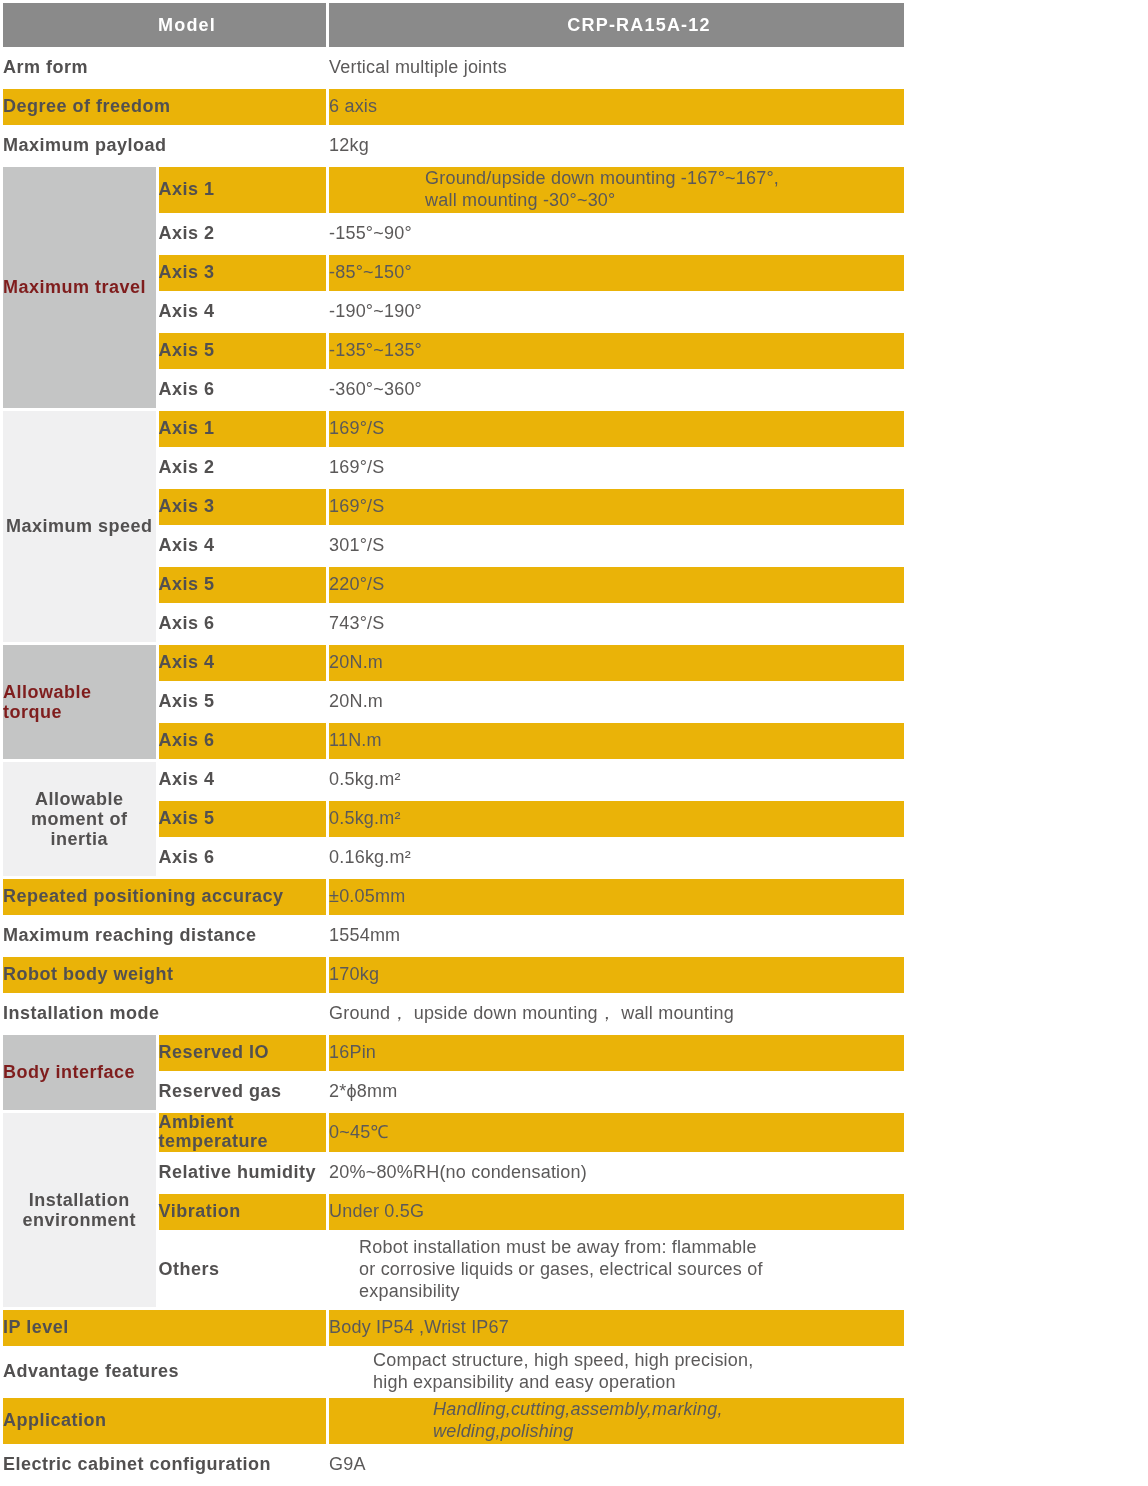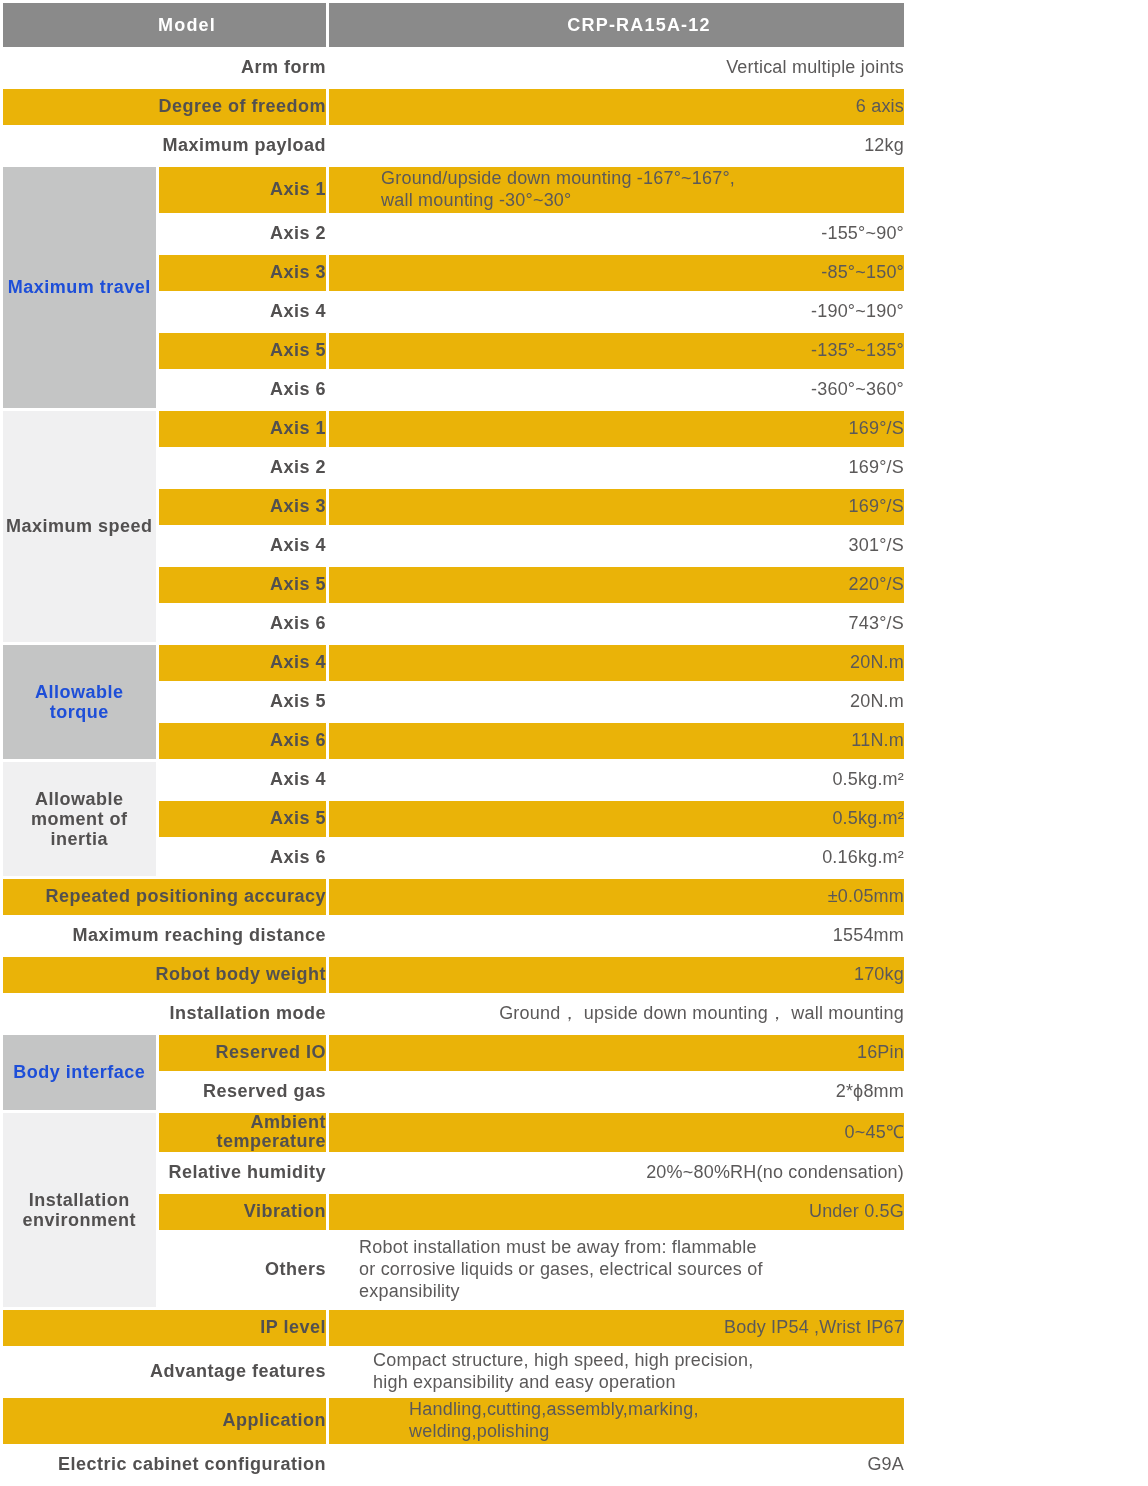--- a/index.html
+++ b/index.html
@@ -16,33 +16,33 @@
   td{vertical-align:middle;padding:0;}
   tr{height:36px;}
   tr.hd{height:44px;}
   tr.t{height:46px;}
   tr.x{height:74px;}
   
   td.hcell{background:#8a8a8a;color:#ffffff;font-weight:bold;font-size:18px;
            letter-spacing:1.2px;text-align:center;padding-left:45px;}
   
   td.l,td.s{font-weight:bold;color:#525050;font-size:18px;letter-spacing:0.5px;
-            text-align:right;line-height:1.08;}
-  
-  td.G1{background:#c4c5c5;font-weight:bold;color:#1d4ed8;font-size:18px;
-        letter-spacing:0.5px;text-align:center;line-height:1.12;}
+            text-align:left;line-height:1.08;}
+  
+  td.G1{background:#c4c5c5;font-weight:bold;color:#7f1d1d;font-size:18px;
+        letter-spacing:0.5px;line-height:1.12;}
   td.G2{background:#f0f0f1;font-weight:bold;color:#525050;font-size:18px;
         letter-spacing:0.5px;text-align:center;line-height:1.12;}
   
-  td.v{color:#5b5959;font-size:18px;text-align:right;letter-spacing:0.2px;line-height:1.2;}
+  td.v{color:#5b5959;font-size:18px;text-align:left;letter-spacing:0.2px;line-height:1.2;}
   td.v.left{text-align:left;}
-  .pl84{padding-left:52px;}
+  .pl84{padding-left:96px;}
   .pl30{padding-left:30px;}
   .pl44{padding-left:44px;}
-  .pl80{padding-left:80px;}
+  .pl80{padding-left:104px;font-style:italic;}
   
   .g{background:#eab308;}
 </style>
 </head>
 <body>
 
 <table class="spec">
   <colgroup>
       <col class="c1">
       <col class="c2">

